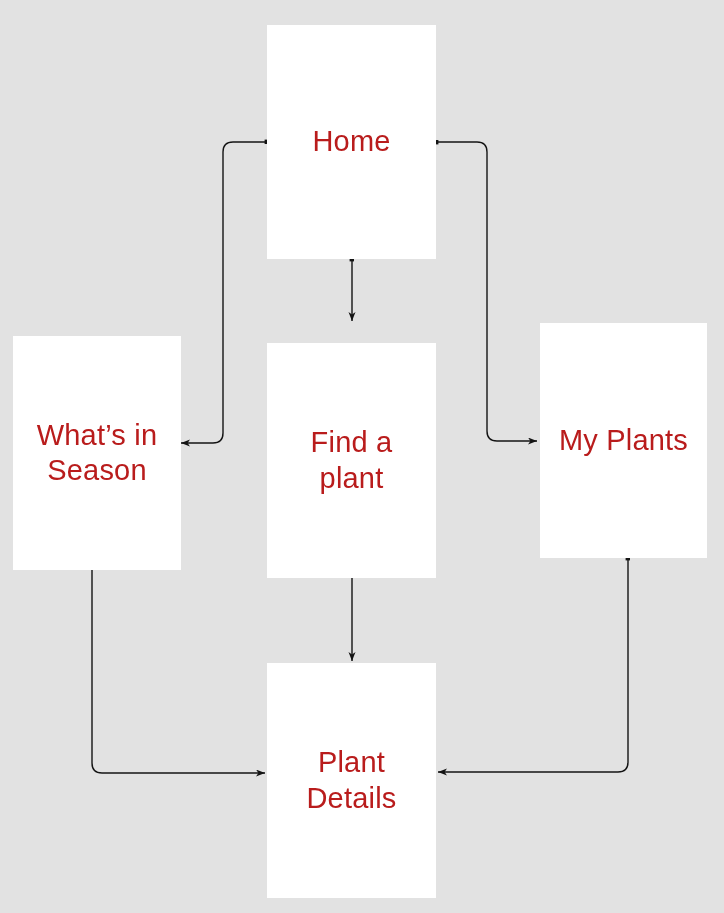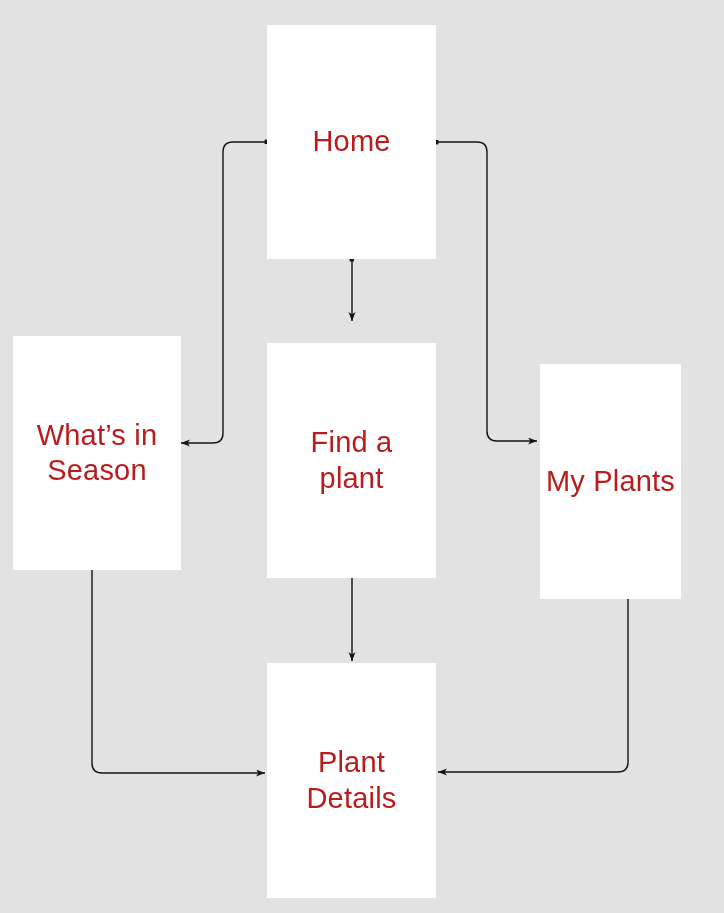--- a/index.html
+++ b/index.html
@@ -33,21 +33,21 @@
     font-size: 29px;
     line-height: 1.21;
     color: #b91c1c;
     text-align: center;
     white-space: pre-line;
     letter-spacing: 0.2px;
   }
   #node-home          { left: 267px; top: 25px;  width: 169px; height: 234px; }
   #node-whats-in-season { left: 13px;  top: 324px; width: 168px; height: 234px; margin-top: 12px; }
   #node-find-a-plant  { left: 267px; top: 323px; width: 169px; height: 235px; margin-top: 20px; }
-  #node-my-plants     { left: 540px; top: 323px; width: 141px; height: 235px; margin-top: 41px; }
+  #node-my-plants     { left: 540px; top: 323px; width: 167px; height: 235px; }
   #node-plant-details { left: 267px; top: 663px; width: 169px; height: 235px; }
   .edge {
     fill: none;
     stroke: #141414;
     stroke-width: 1.4;
   }
 </style>
 </head>
 <body>
 

